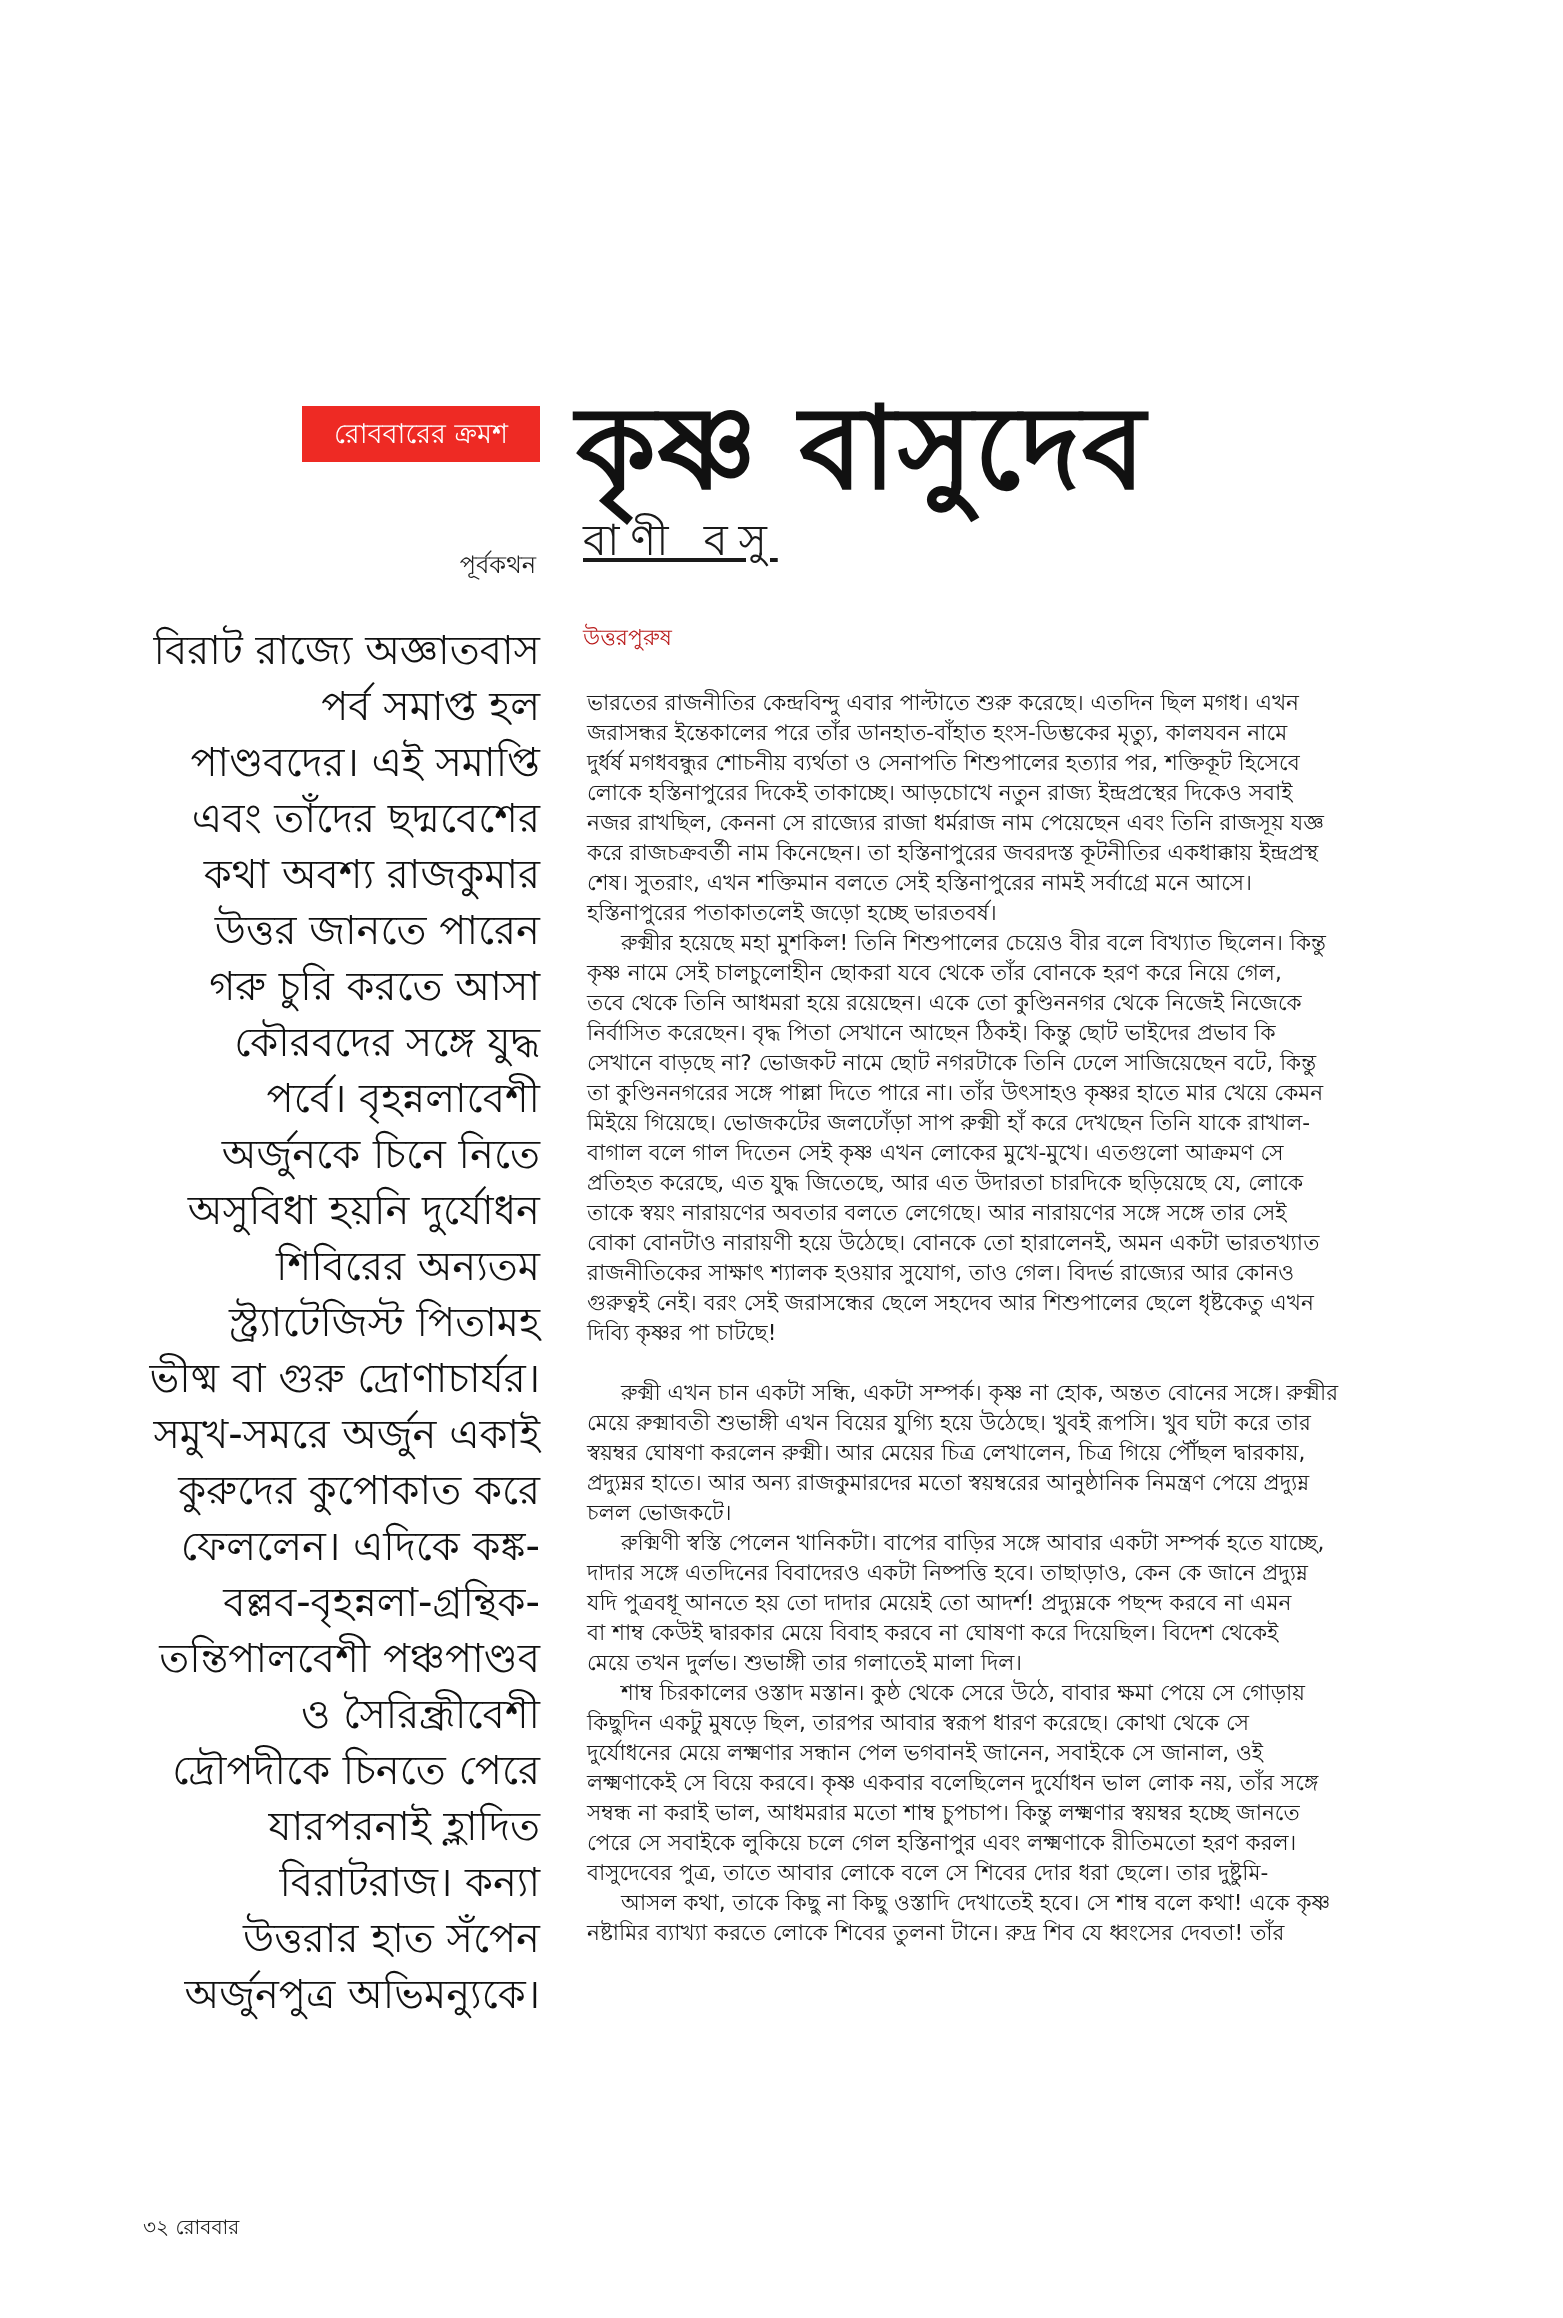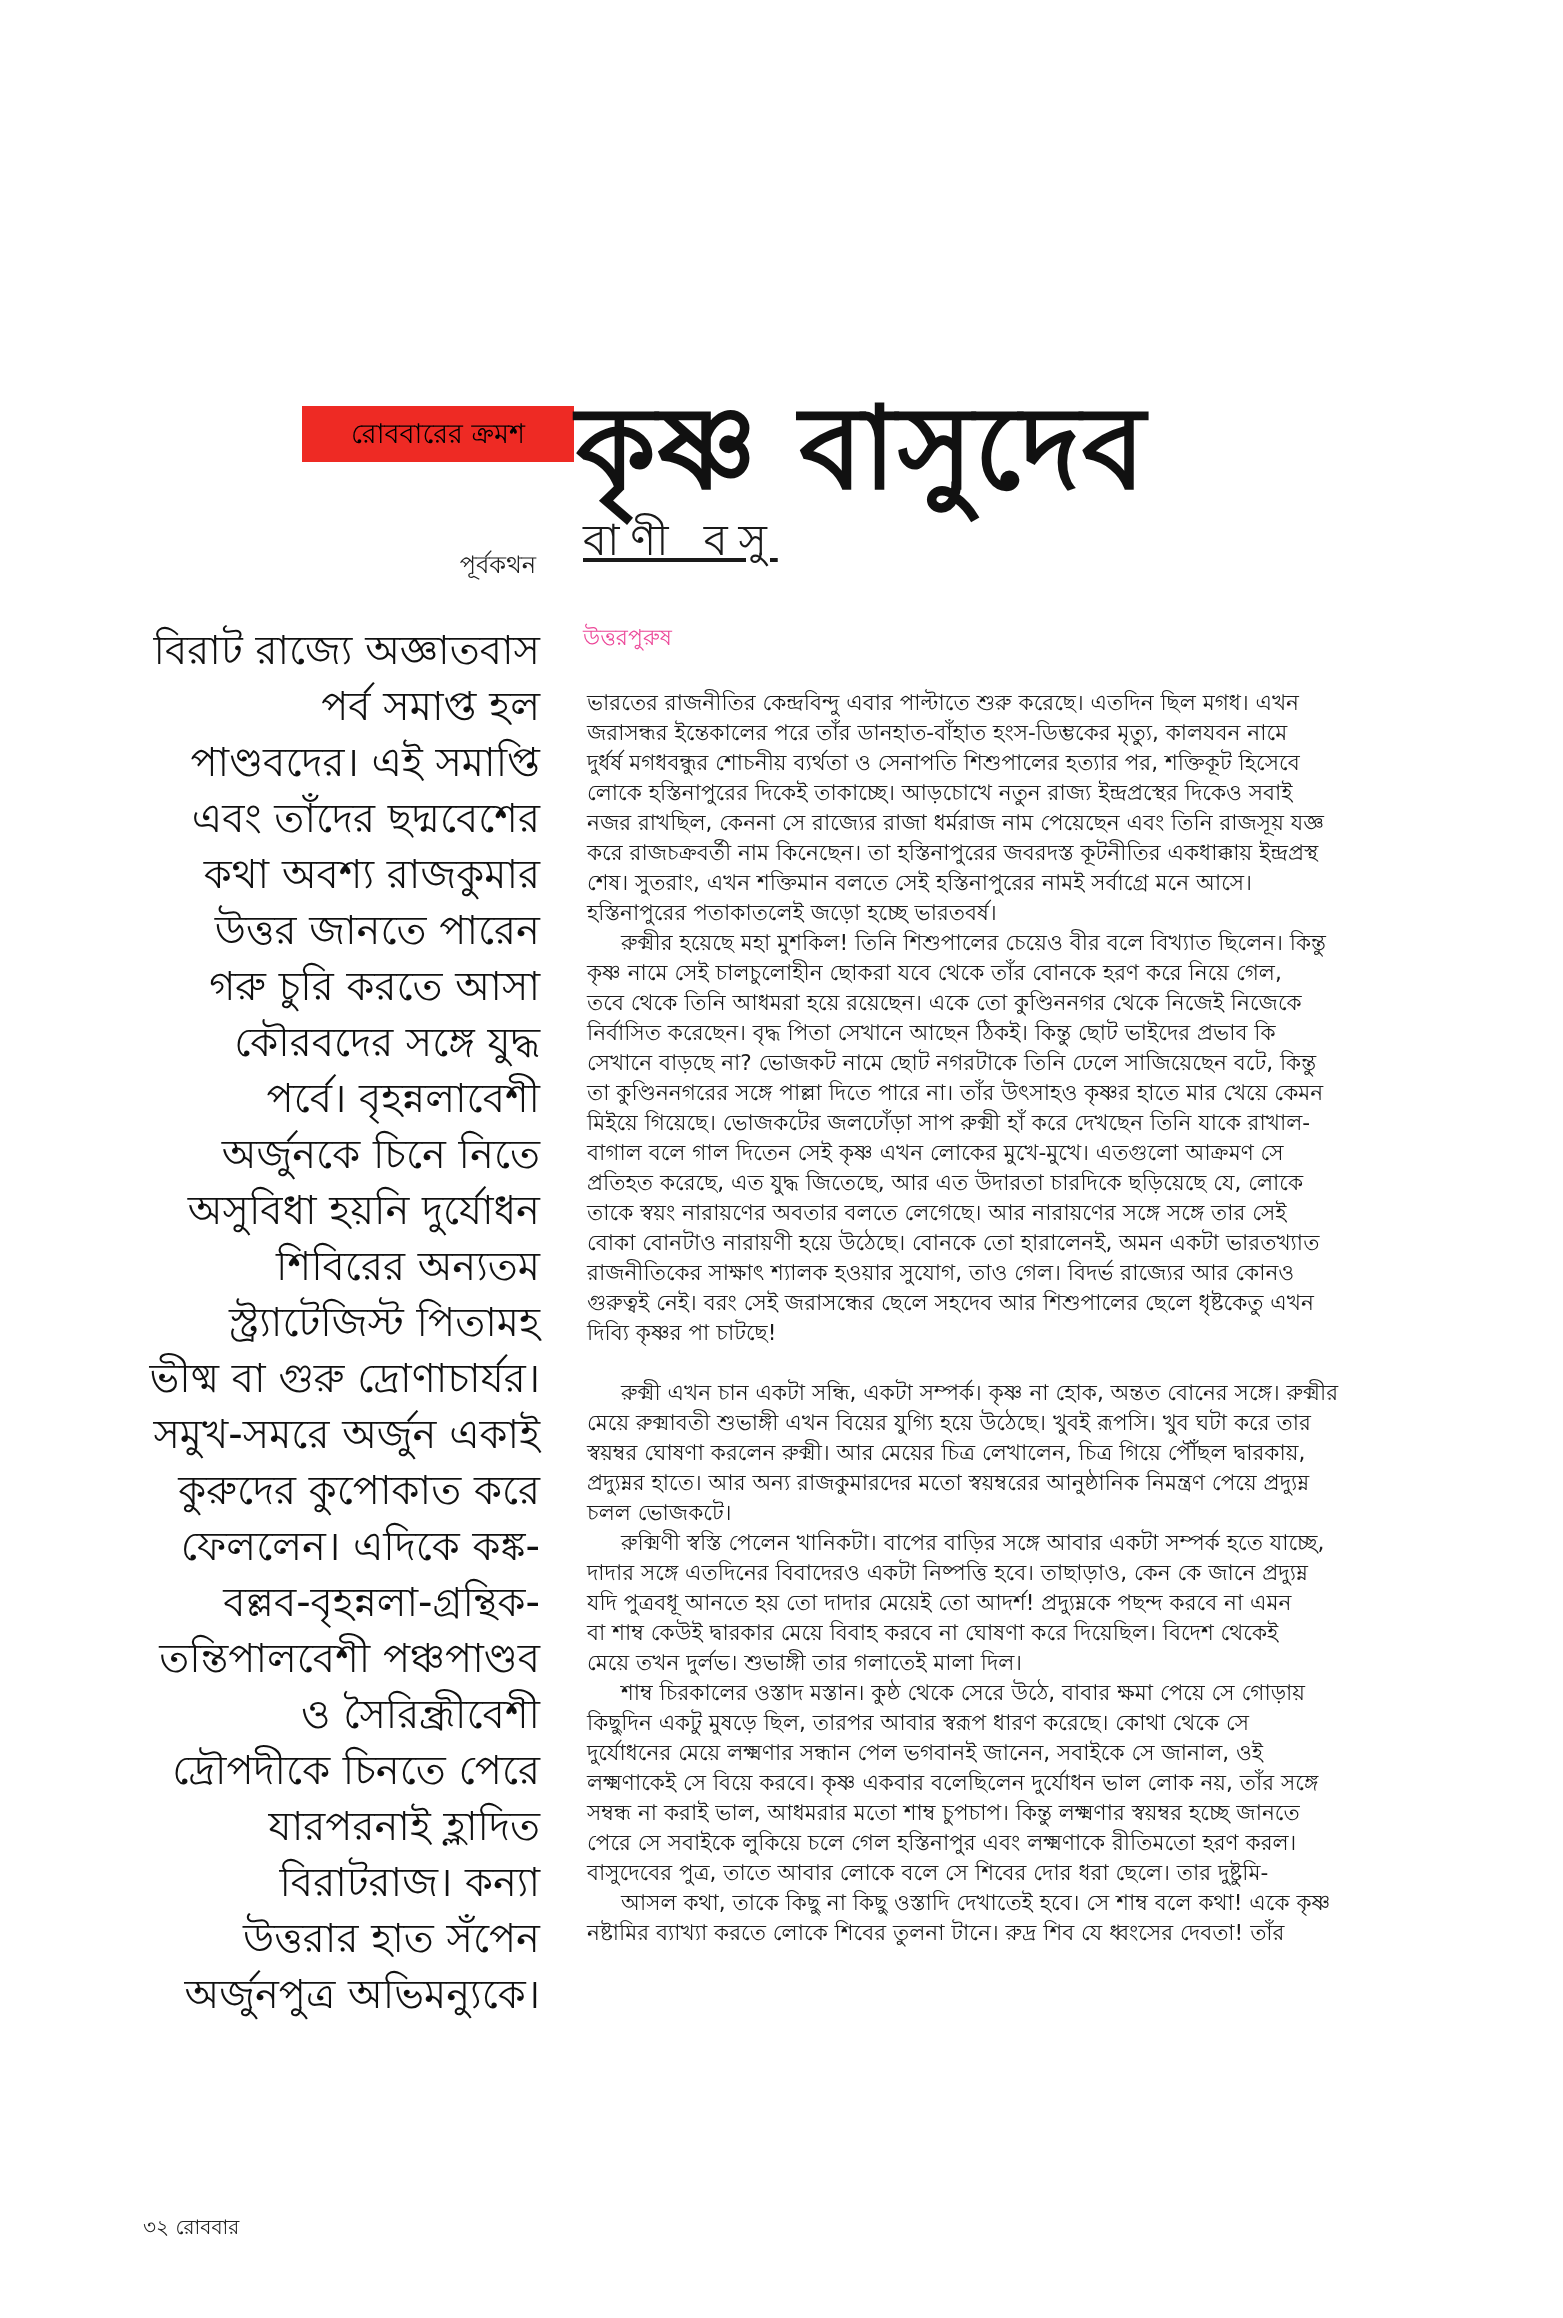--- a/index.html
+++ b/index.html
@@ -1,34 +1,34 @@
 <!DOCTYPE html>
 <html style="font-size:12.3px"><head>
 <meta charset="utf-8">
 <style>
   html, body { margin: 0; padding: 0; background: #ffffff; }
   body { width: 1563px; height: 2319px; position: relative; overflow: hidden;
          font-family: "DejaVu Sans", "Liberation Sans", sans-serif; color: #1a1a1a; }
   .page { position: absolute; inset: 0; }
 
-  .series-label { position: absolute; left: 302px; top: 406px; width: 272px; height: 56px;
-                  background: #ee2a24; color: #000000; font-size: 29px; line-height: 56px;
+  .series-label { position: absolute; left: 302px; top: 406px; width: 238px; height: 56px;
+                  background: #ee2a24; color: #ffffff; font-size: 29px; line-height: 56px;
                   text-align: center; white-space: nowrap; letter-spacing: 0px; }
 
   .headline { position: absolute; left: 576px; top: 383px; font-size: 115px; font-weight: bold;
               line-height: 131px; color: #111111; white-space: nowrap; letter-spacing: 1.5px; }
 
   .section-label-left { position: absolute; right: 1027px; top: 548px; font-size: 24px;
                         line-height: 34px; white-space: nowrap; color: #222; }
 
   .author { position: absolute; left: 583px; top: 513px; font-size: 43px; line-height: 54px;
             letter-spacing: 10.8px; white-space: nowrap; color: #1a1a1a; text-decoration: underline; }
 
   .chapter-title { position: absolute; left: 583px; top: 622px; font-size: 22px; line-height: 32px;
-                   white-space: nowrap; color: #ec4899; }
+                   white-space: nowrap; color: #b91c1c; }
 
   .intro-col { position: absolute; left: 115px; width: 425px; top: 622px; text-align: right; }
   .intro-line { font-size: 40px; line-height: 56px; height: 56px; white-space: nowrap; color: #111; }
 
   .body-col { position: absolute; left: 587px; width: 862px; top: 688px; }
   .body-line { font-size: 21.6px; line-height: 30px; height: 30px; white-space: nowrap; color: #1a1a1a; }
   .body-line.indent { padding-left: 34px; }
   .para-gap { height: 30px; }
 
   .footer { position: absolute; left: 143px; top: 2172px; font-size: 20px; line-height: 31px;

